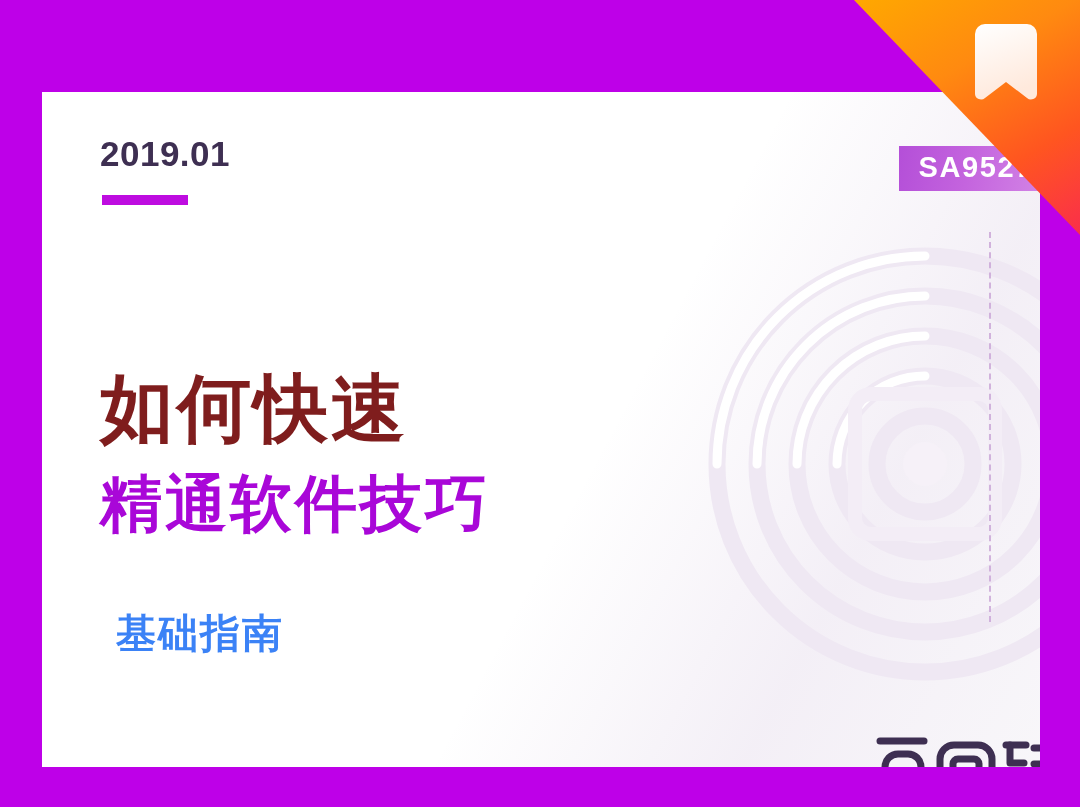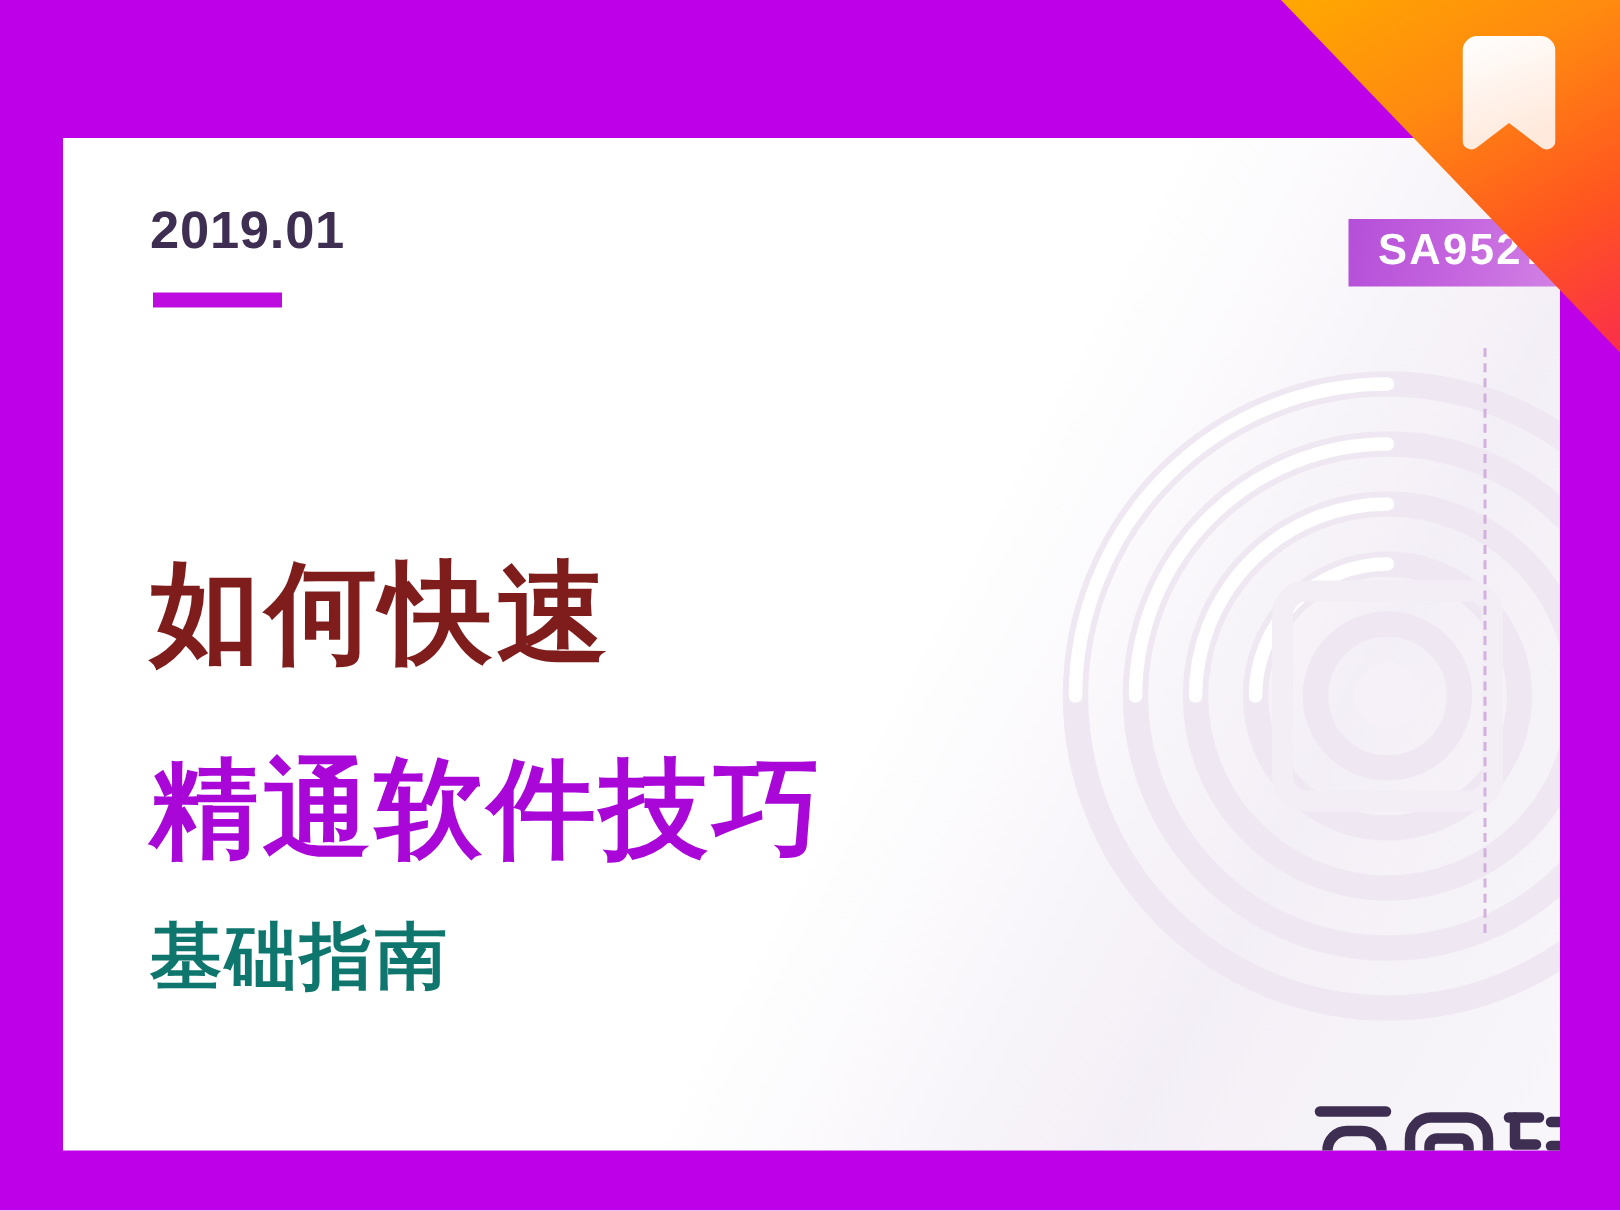--- a/index.html
+++ b/index.html
@@ -103,29 +103,29 @@
     font-weight:bold;
     letter-spacing:3px;
     white-space:nowrap;
   }
   #headline-1{
     top:268px;
     font-size:74px;
     color:#7f1d1d;
   }
   #headline-2{
-    top:400px;
-    font-size:72px;
+    top:370px;
+    font-size:62px;
     color:#A907D8;
   }
   #subhead{
-    position:absolute; left:0; top:514px;
-    font-size:48px; font-weight:bold;
+    position:absolute; left:16px; top:514px;
+    font-size:40px; font-weight:bold;
     letter-spacing:2px;
-    color:#0f766e;
+    color:#3b82f6;
   }
 
   
   #brand-logo{
     position:absolute;
     right:-60px; top:640px;
     width:186px; height:82px;
   }
 </style>
 </head>

